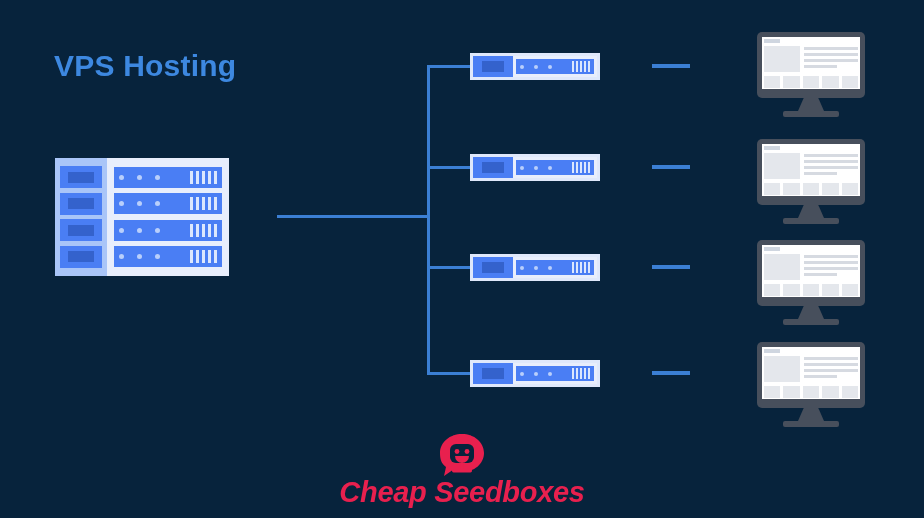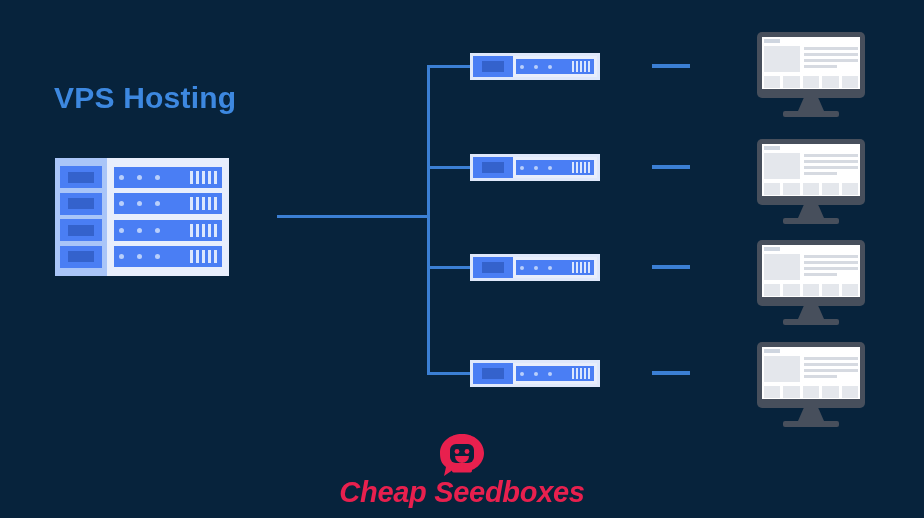--- a/index.html
+++ b/index.html
@@ -15,21 +15,20 @@
     overflow: hidden;
     font-family: "Liberation Sans", sans-serif;
   }
 
   
   #heading {
     position: absolute;
     left: 54px;
     top: 48px;
     width: 420px;
-    margin-top: 32px;
   }
   #title {
     font-size: 30px;
     font-weight: bold;
     color: #3d88e0;
     letter-spacing: 0.2px;
     line-height: 36px;
     margin: 0;
   }
   #subtitle {

